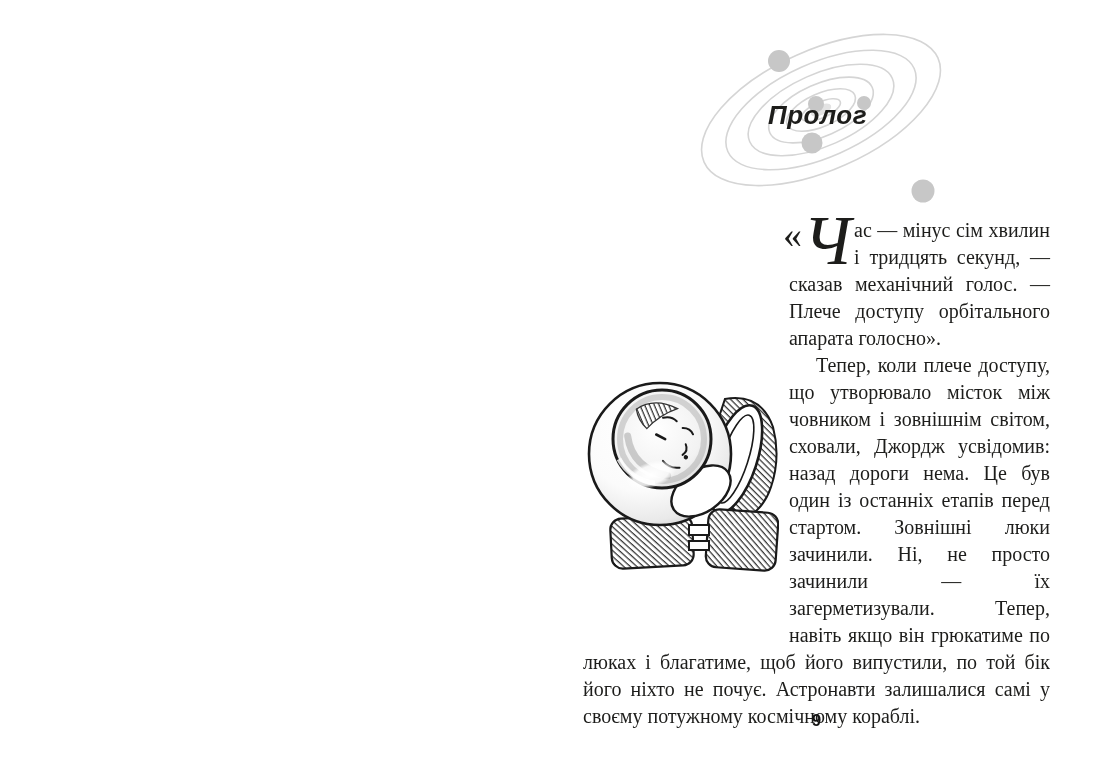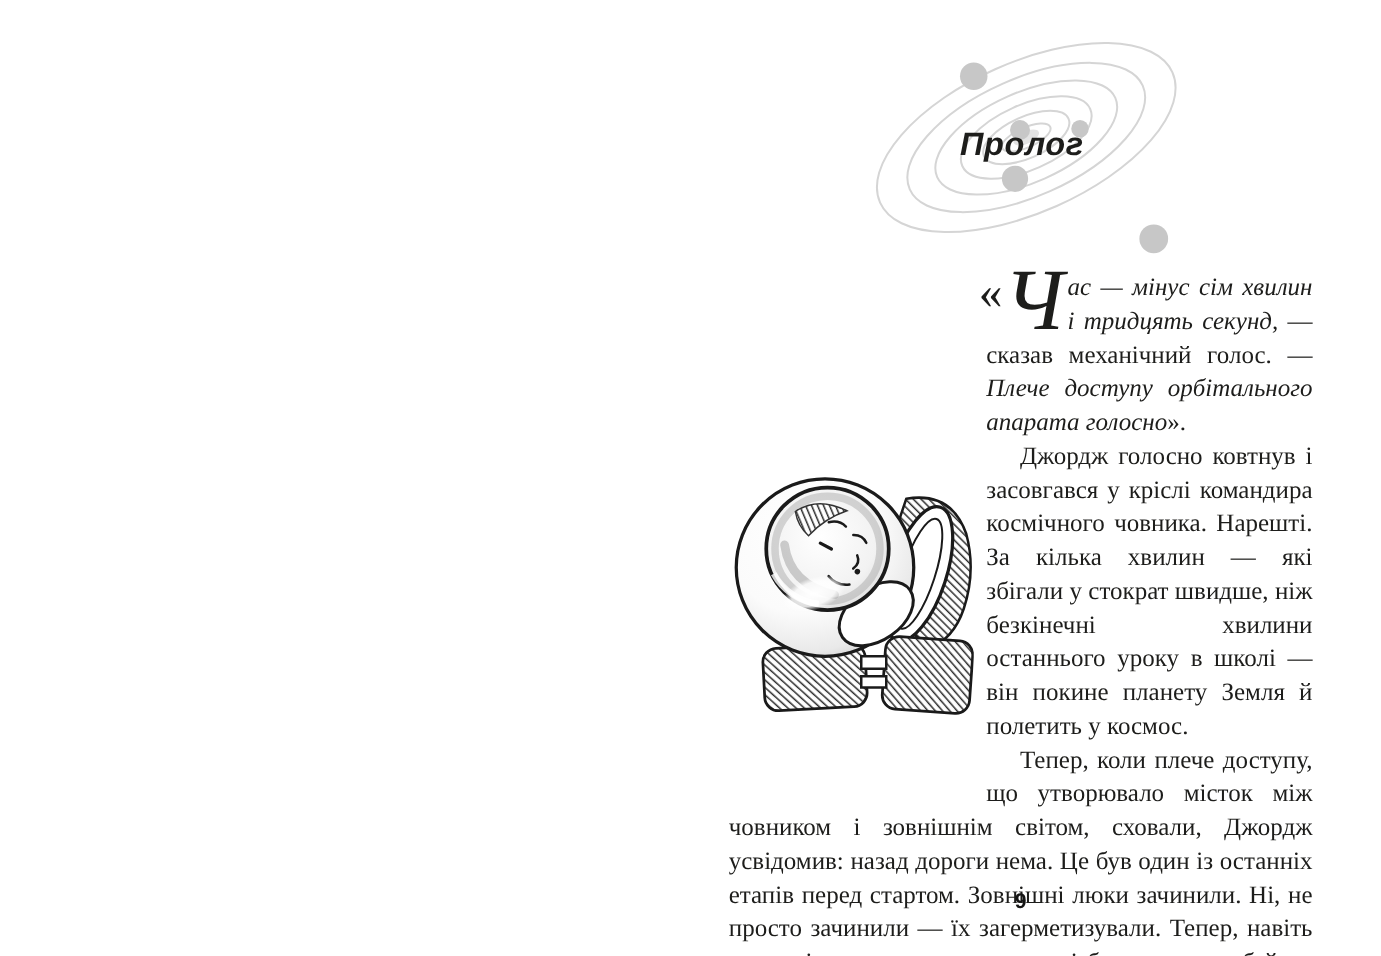--- a/index.html
+++ b/index.html
@@ -14,21 +14,21 @@
     font-family:"Liberation Sans", sans-serif;font-weight:bold;font-style:italic;
     font-size:26px;letter-spacing:.5px;color:#1d1d1b;
   }
   
   .text-flow{
     position:absolute;left:583px;top:217px;width:467px;
     font-size:20px;line-height:27px;text-align:justify;
   }
   .text-flow p{margin:0;text-indent:27px;}
   p.p-opening{text-indent:0;}
-  .it{font-style:italic;}
+  .it{}
   
   .dropcap-wrap{
     float:left;width:66px;height:52px;margin:0 5px 0 -6px;position:relative;
   }
   .quote-open{position:absolute;left:0;top:-2px;font-size:38px;line-height:1;}
   .dropcap{
     position:absolute;left:20px;top:-11px;font-size:70px;line-height:1;
     font-style:italic;font-family:"Liberation Serif", serif;
   }
   
@@ -131,19 +131,18 @@
       </svg>
     </span>
 
     <p class="p-opening">
       <span class="dropcap-wrap">
         <span class="quote-open">«</span>
         <span class="dropcap">Ч</span>
       </span><span class="it">ас — мінус сім хвилин і тридцять секунд, </span><span>— сказав механічний голос. — </span><span class="it">Плече доступу орбітального апарата голосно</span><span>».</span>
     </p>
 
-    <p>Джордж голосно ковтнув і засовгався у кріслі командира космічного човника. Нарешті. За кілька хвилин — які збігали у стократ швидше, ніж безкінечні хвилини останнього уроку в школі — він покине планету Земля й полетить у космос.</p>
 
     <p>Тепер, коли плече доступу, що утворювало місток між човником і зовнішнім світом, сховали, Джордж усвідомив: назад дороги нема. Це був один із останніх етапів перед стартом. Зовнішні люки зачинили. Ні, не просто зачинили — їх загерметизували. Тепер, навіть якщо він грюкатиме по люках і благатиме, щоб його випустили, по той бік його ніхто не почує. Астронавти залишалися самі у своєму потужному космічному кораблі.</p>
   </div>
 
   <div class="page-num">9</div>
 </div>
 
 </body></html>

